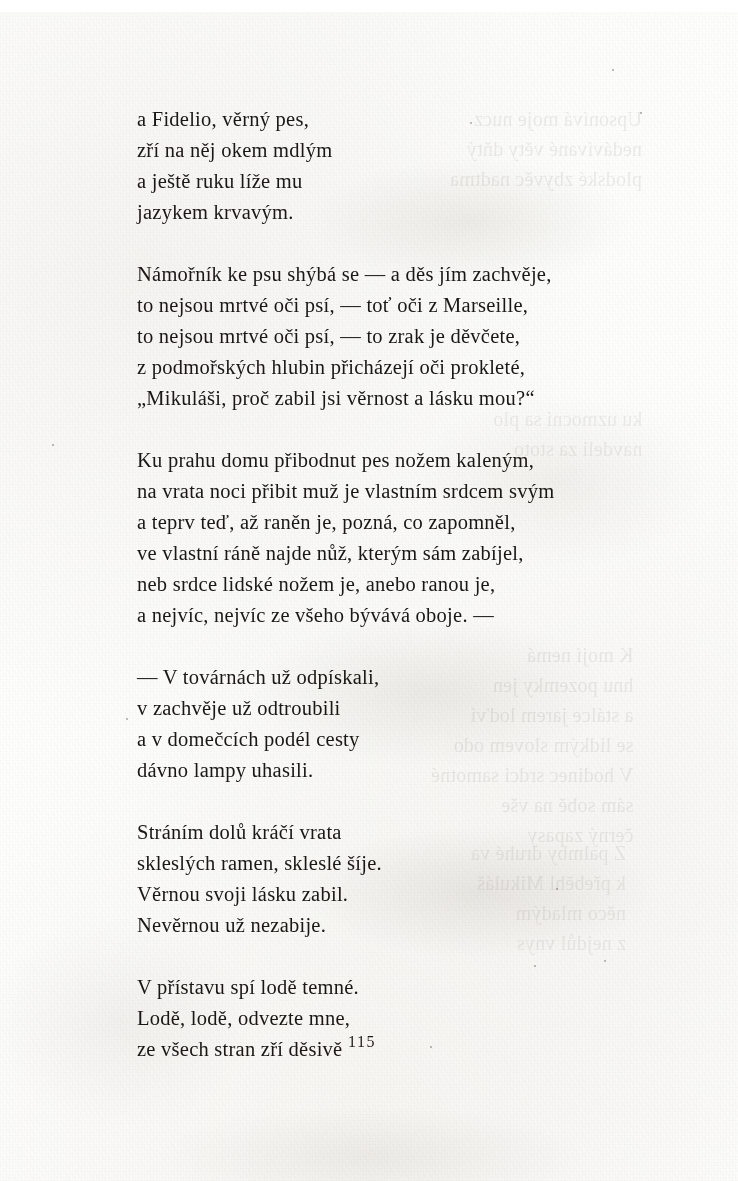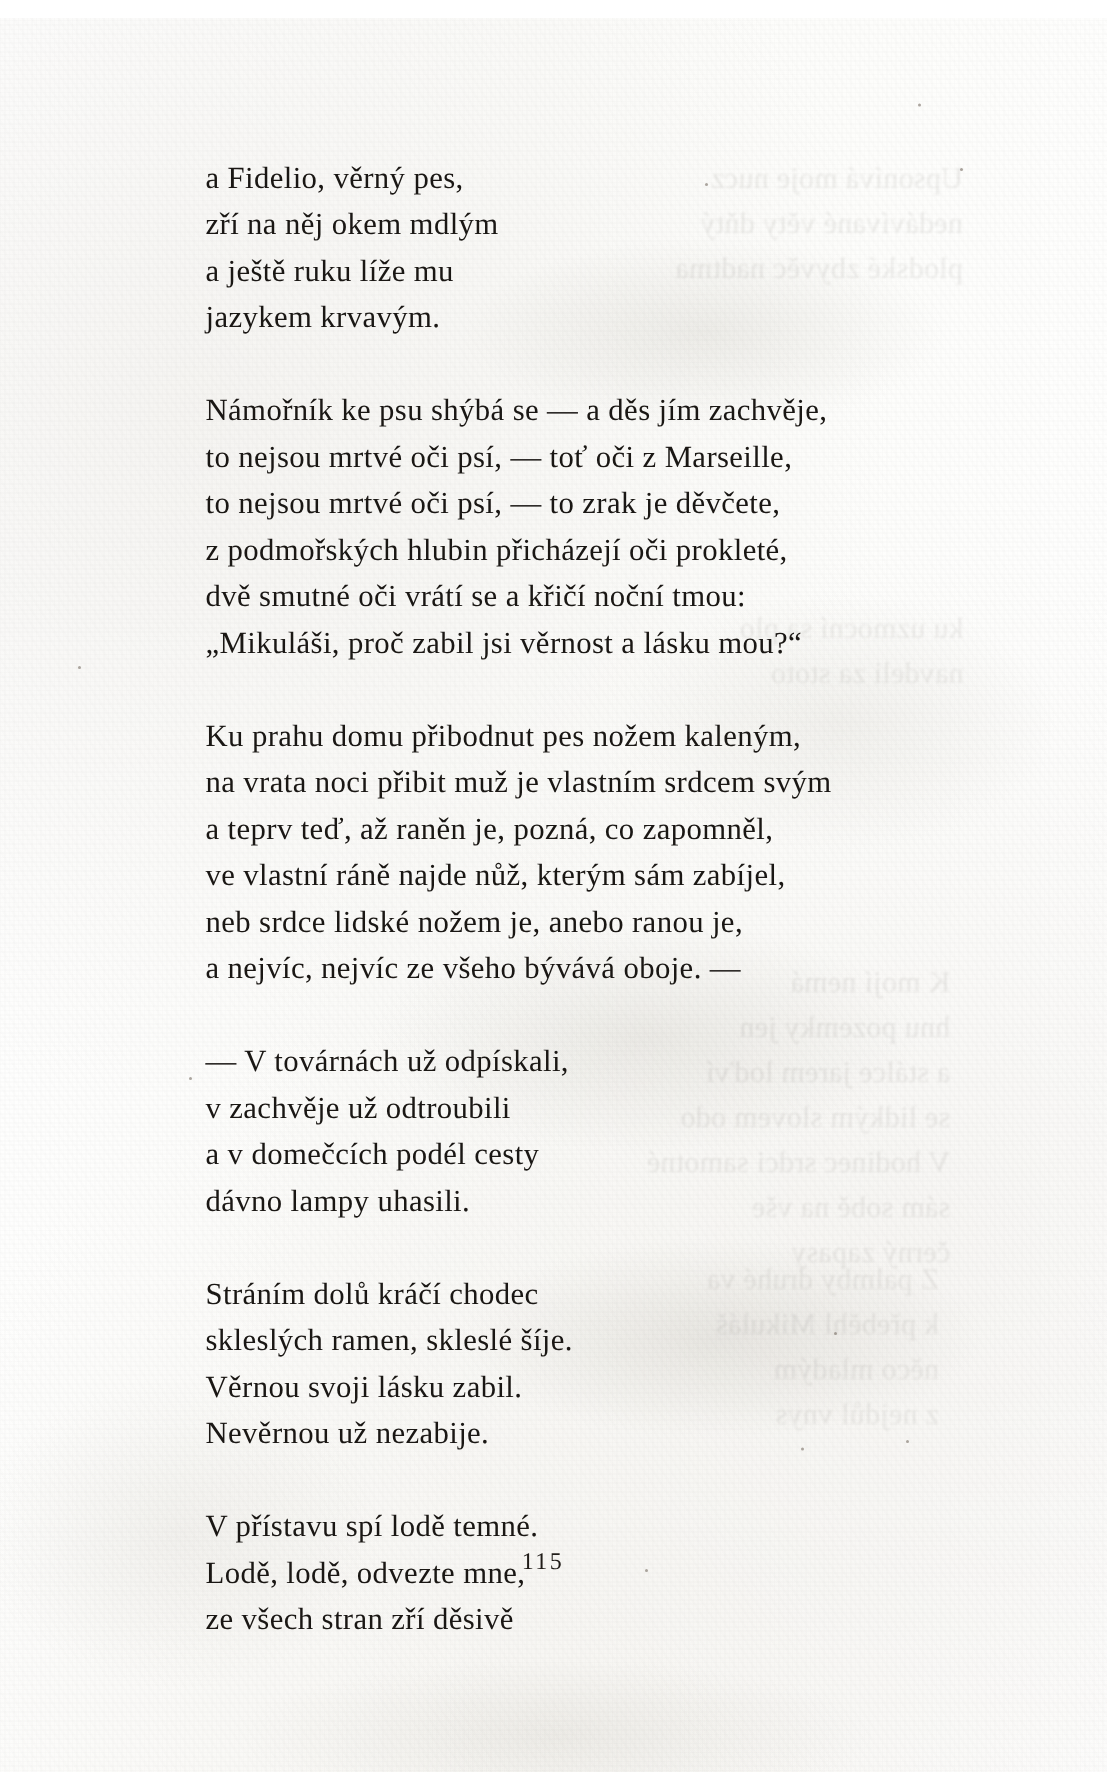--- a/index.html
+++ b/index.html
@@ -163,42 +163,41 @@
       <div class="verse-line">zří na něj okem mdlým</div>
       <div class="verse-line">a ještě ruku líže mu</div>
       <div class="verse-line">jazykem krvavým.</div>
     </div>
 
     <div class="stanza">
       <div class="verse-line">Námořník ke psu shýbá se — a děs jím zachvěje,</div>
       <div class="verse-line">to nejsou mrtvé oči psí, — toť oči z Marseille,</div>
       <div class="verse-line">to nejsou mrtvé oči psí, — to zrak je děvčete,</div>
       <div class="verse-line">z podmořských hlubin přicházejí oči prokleté,</div>
-      <div class="verse-line">dvě smutné oči vrátí se a křičí noční tmou:</div>
       <div class="verse-line">„Mikuláši, proč zabil jsi věrnost a lásku mou?“</div>
     </div>
 
     <div class="stanza">
       <div class="verse-line">Ku prahu domu přibodnut pes nožem kaleným,</div>
       <div class="verse-line">na vrata noci přibit muž je vlastním srdcem svým</div>
       <div class="verse-line">a teprv teď, až raněn je, pozná, co zapomněl,</div>
       <div class="verse-line">ve vlastní ráně najde nůž, kterým sám zabíjel,</div>
       <div class="verse-line">neb srdce lidské nožem je, anebo ranou je,</div>
       <div class="verse-line">a nejvíc, nejvíc ze všeho bývává oboje. —</div>
     </div>
 
     <div class="stanza">
       <div class="verse-line">— V továrnách už odpískali,</div>
       <div class="verse-line">v zachvěje už odtroubili</div>
       <div class="verse-line">a v domečcích podél cesty</div>
       <div class="verse-line">dávno lampy uhasili.</div>
     </div>
 
     <div class="stanza">
-      <div class="verse-line">Stráním dolů kráčí chodec</div>
+      <div class="verse-line">Stráním dolů kráčí vrata</div>
       <div class="verse-line">skleslých ramen, skleslé šíje.</div>
       <div class="verse-line">Věrnou svoji lásku zabil.</div>
       <div class="verse-line">Nevěrnou už nezabije.</div>
     </div>
 
     <div class="stanza">
       <div class="verse-line">V přístavu spí lodě temné.</div>
       <div class="verse-line">Lodě, lodě, odvezte mne,</div>
       <div class="verse-line">ze všech stran zří děsivě</div>
     </div>

